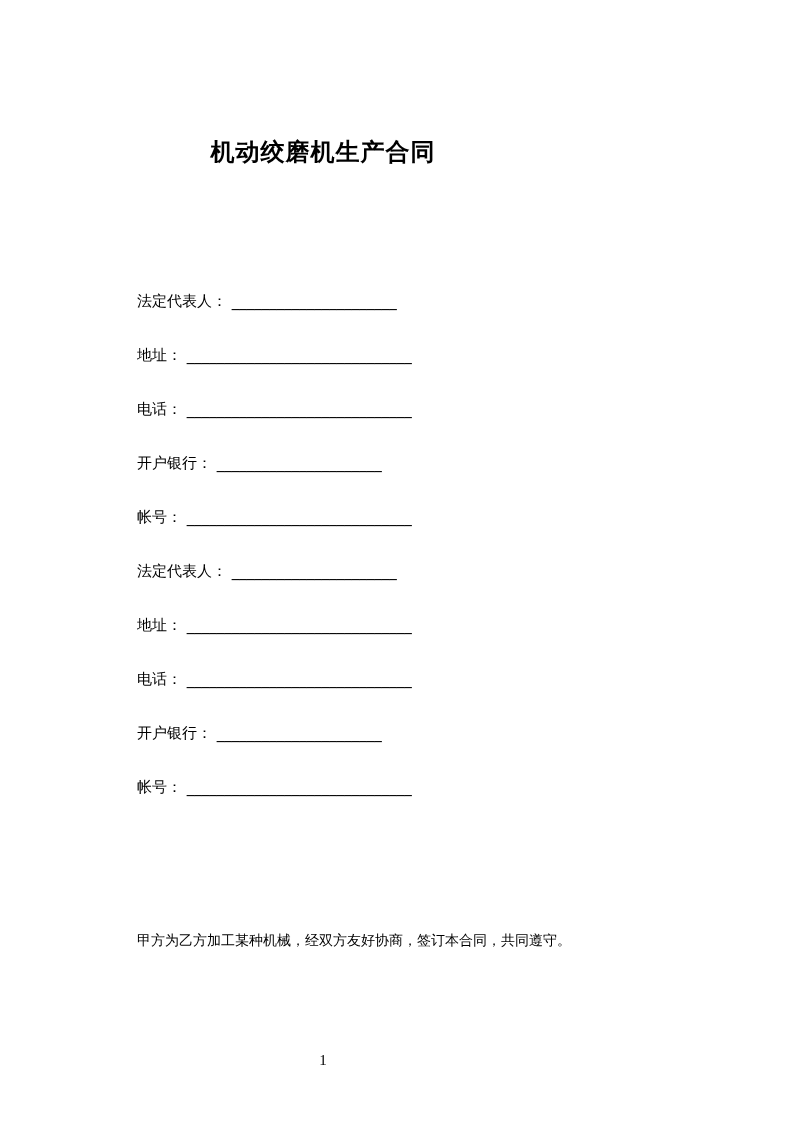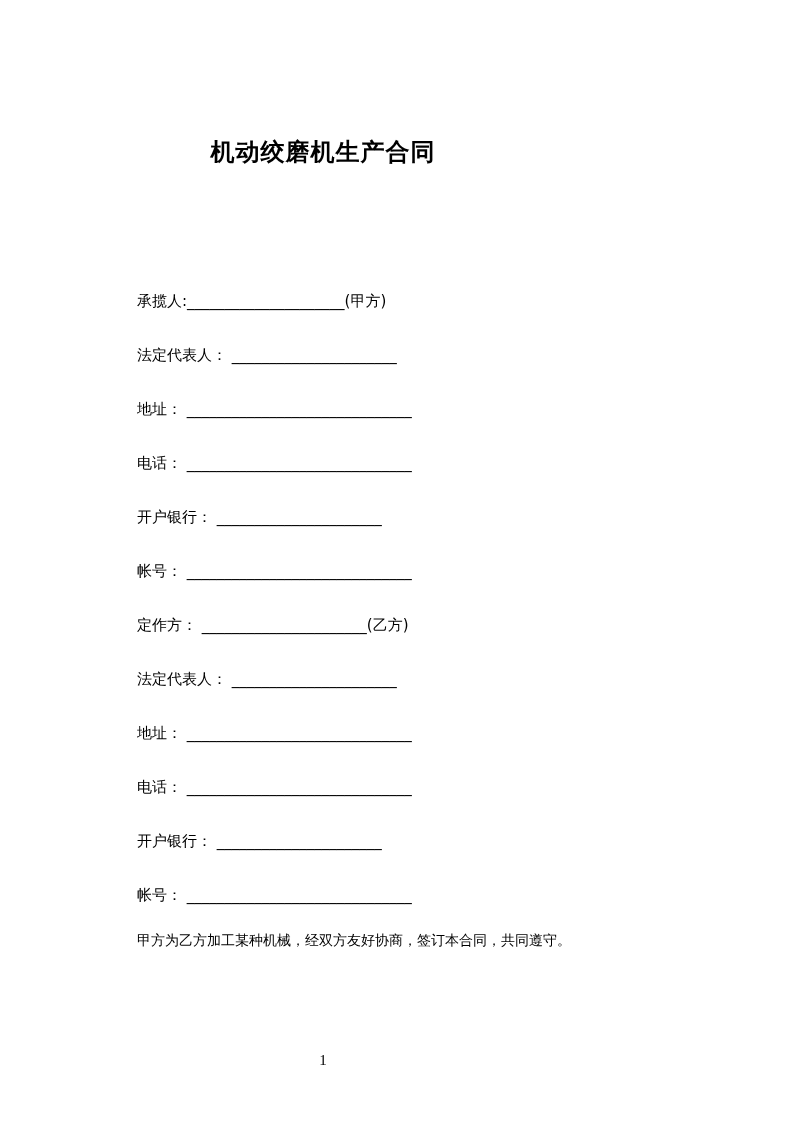--- a/index.html
+++ b/index.html
@@ -67,23 +67,20 @@
 </style>
 </head>
 <body>
 
 <div class="page">
 
   <div class="doc-title">机动绞磨机生产合同</div>
 
   <div class="fields">
 
-    <div class="field-row">
-      <span class="field-label">承揽人:</span><span class="field-blank">_____________________</span><span class="field-suffix">(甲方)</span>
-    </div>
 
     <div class="field-row">
       <span class="field-label">法定代表人：</span> <span class="field-blank">______________________</span><span class="field-suffix"></span>
     </div>
 
     <div class="field-row">
       <span class="field-label">地址：</span> <span class="field-blank">______________________________</span><span class="field-suffix"></span>
     </div>
 
     <div class="field-row">
@@ -91,23 +88,20 @@
     </div>
 
     <div class="field-row">
       <span class="field-label">开户银行：</span> <span class="field-blank">______________________</span><span class="field-suffix"></span>
     </div>
 
     <div class="field-row">
       <span class="field-label">帐号：</span> <span class="field-blank">______________________________</span><span class="field-suffix"></span>
     </div>
 
-    <div class="field-row">
-      <span class="field-label">定作方：</span> <span class="field-blank">______________________</span><span class="field-suffix">(乙方)</span>
-    </div>
 
     <div class="field-row">
       <span class="field-label">法定代表人：</span> <span class="field-blank">______________________</span><span class="field-suffix"></span>
     </div>
 
     <div class="field-row">
       <span class="field-label">地址：</span> <span class="field-blank">______________________________</span><span class="field-suffix"></span>
     </div>
 
     <div class="field-row">

